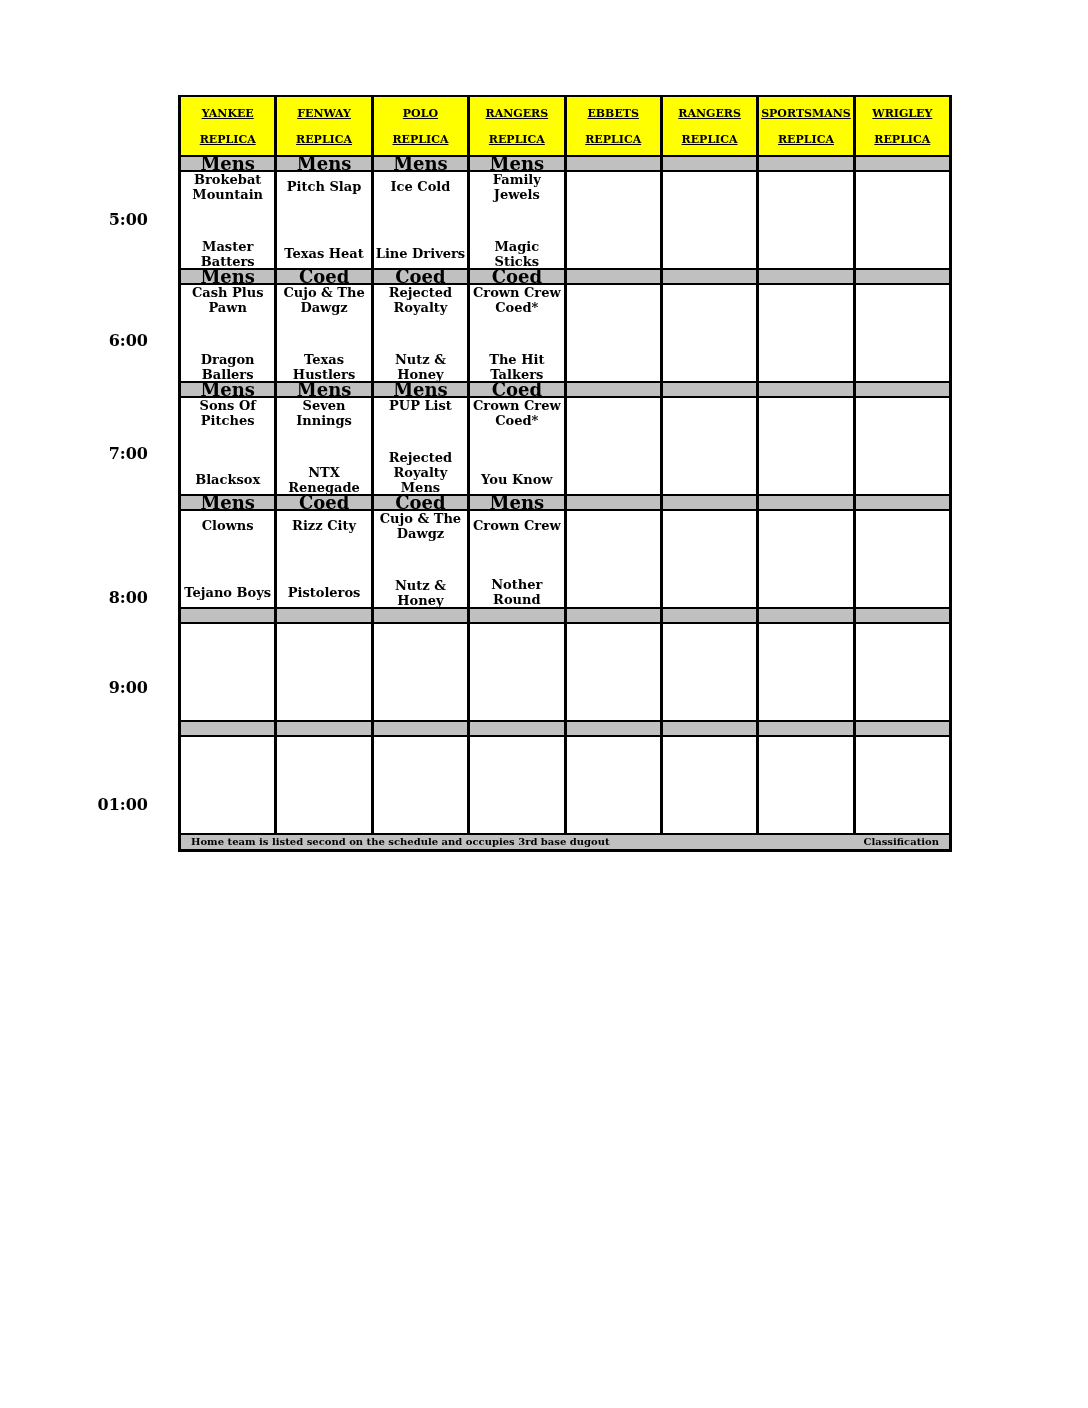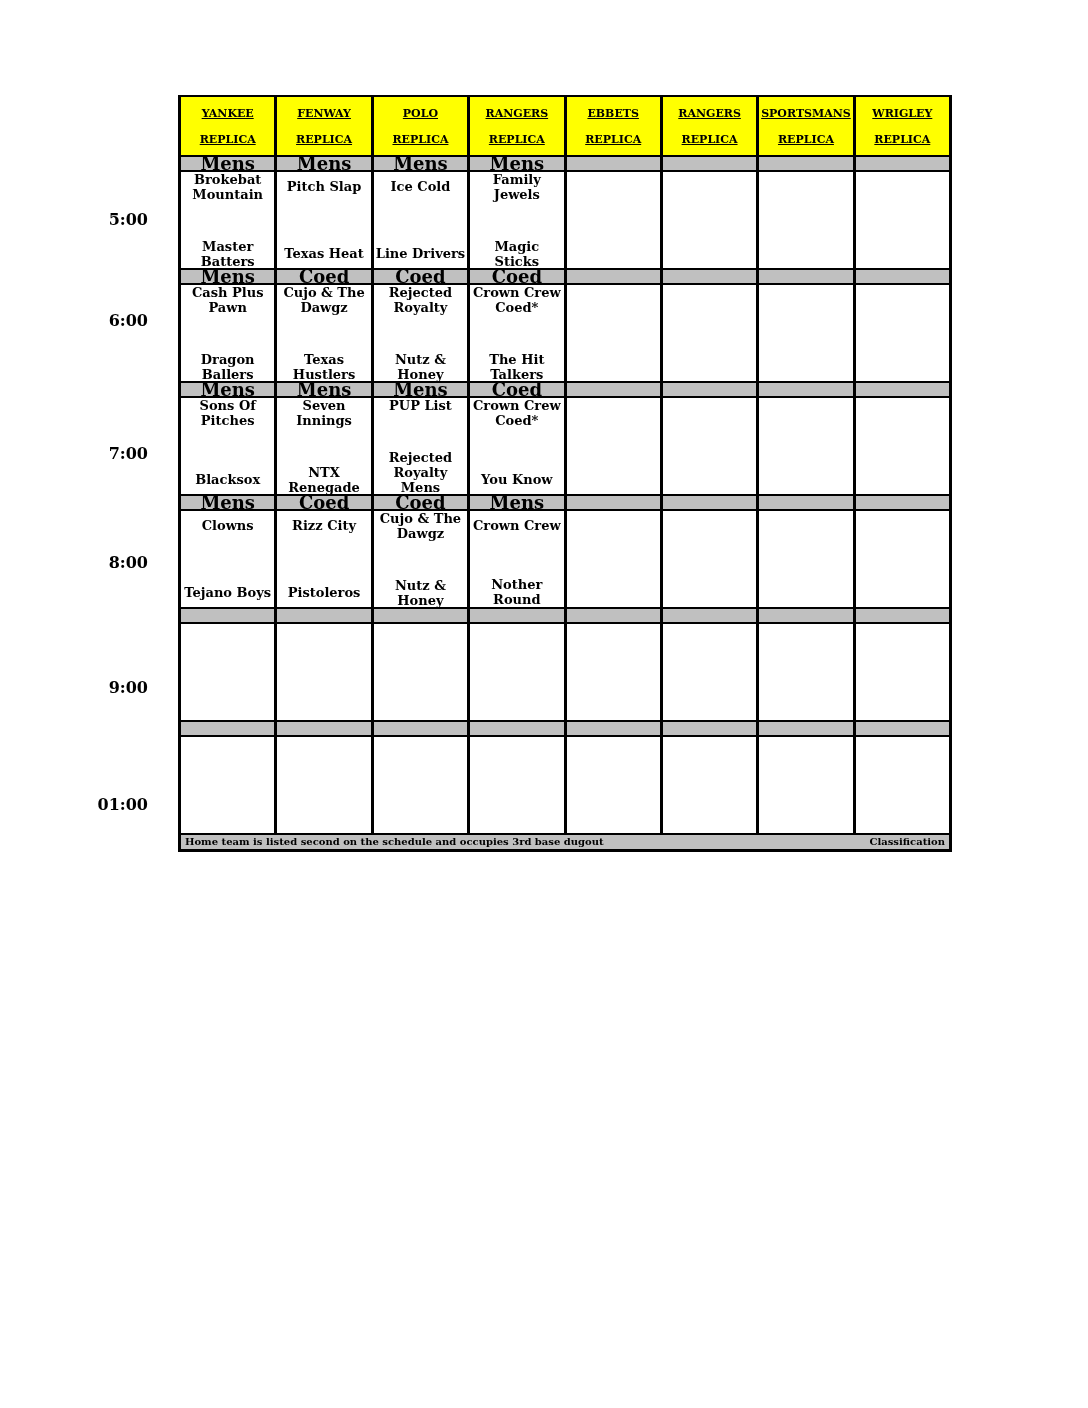--- a/index.html
+++ b/index.html
@@ -4,21 +4,21 @@
 <style>
   html,body{margin:0;padding:0;}
   body{
     width:1088px;height:1408px;background:#ffffff;position:relative;
     font-family:"DejaVu Serif", serif;font-weight:bold;color:#000;
   }
   .time-label{
     position:absolute;left:68px;width:80px;height:18px;
     text-align:right;font-size:16px;line-height:18px;
   }
-  .t0{top:211px}.t1{top:312px}.t2{top:445px}.t3{top:554px}.t4{top:679px}.t5{top:796px}
+  .t0{top:211px}.t1{top:332px}.t2{top:445px}.t3{top:589px}.t4{top:679px}.t5{top:796px}
   .table-wrap{position:absolute;left:178px;top:95px;}
   table{border-collapse:collapse;table-layout:fixed;width:774px;}
   td{
     border:2px solid #000;border-left-width:3px;border-right-width:3px;
     padding:0;overflow:hidden;vertical-align:middle;background:#fff;
   }
   .title-row td{
     border-top-width:3px;background:#c0c0c0;height:16px;
     text-align:center;font-size:15px;line-height:16px;letter-spacing:0.3px;
   }
@@ -31,21 +31,21 @@
   }
   .game-row td{height:96px;}
   .game-cell{display:flex;flex-direction:column;height:96px;gap:37px;}
   .slot{
     flex:1 1 50%;display:flex;align-items:center;justify-content:center;
     text-align:center;font-size:13px;line-height:15px;padding:0 2px;
   }
   .footer-row td{
     border-bottom-width:3px;background:#c0c0c0;height:14px;font-size:10px;line-height:14px;
   }
-  .footer-inner{display:flex;justify-content:space-between;align-items:center;padding:0 4px;height:14px;}
+  .footer-inner{display:flex;justify-content:space-between;align-items:center;padding:0 10px;height:14px;}
 </style>
 </head>
 <body>
 
 <div class="time-label t0">5:00</div>
 <div class="time-label t1">6:00</div>
 <div class="time-label t2">7:00</div>
 <div class="time-label t3">8:00</div>
 <div class="time-label t4">9:00</div>
 <div class="time-label t5">01:00</div>

